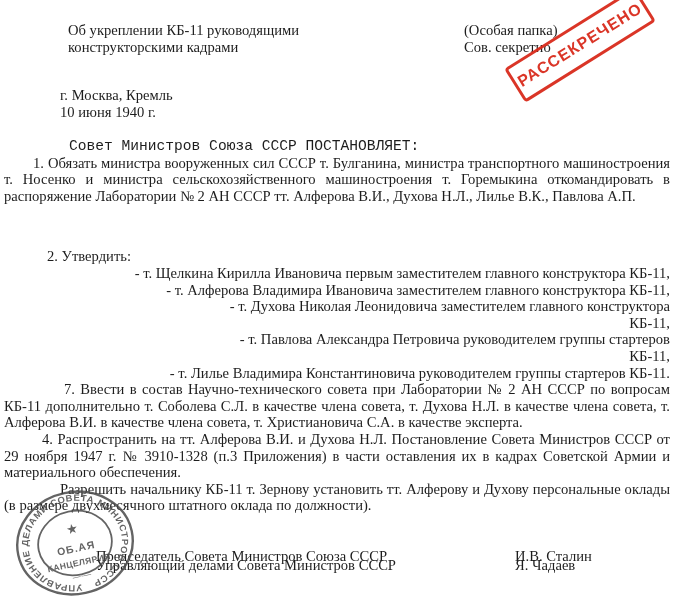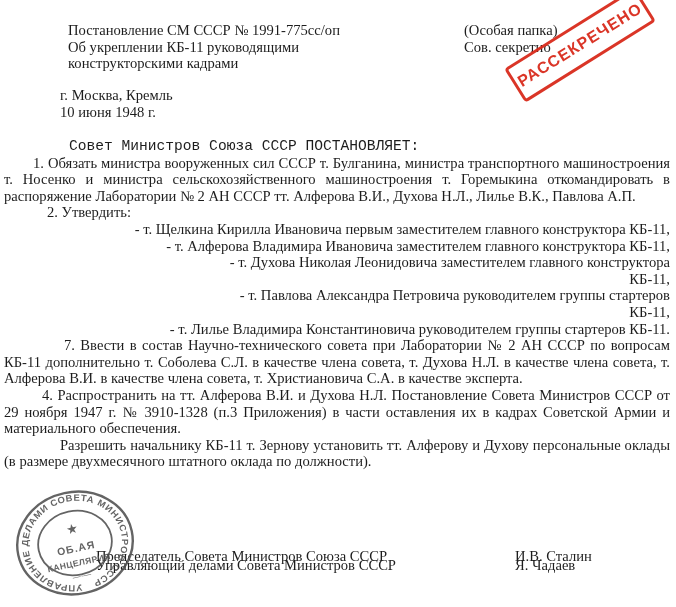--- a/index.html
+++ b/index.html
@@ -21,21 +21,21 @@
     color:#d92b1c; font-family:"Liberation Sans", sans-serif;
     font-weight:bold; font-size:16px; letter-spacing:1px;
     opacity:0.95; z-index:5; background:transparent;
   }
   
   .body-text { position:absolute; left:4px; top:138px; width:666px; }
   .p   { text-align:justify; }
   .pl  { text-align:right; margin-left:20px; }
   .ind65 { text-indent:65px;font-family:Liberation Mono, monospace; }
   .ind29 { text-indent:29px; }
-  .ind43 { text-indent:43px; }
+  .ind43 { text-indent:43px;margin-top:44px; }
   .ind60 { text-indent:60px; }
   .ind38 { text-indent:38px; }
   .ind56 { text-indent:56px; }
   .noj  { text-align:left; }
   
   .sig-row { position:absolute; left:0; width:676px; height:18px; }
   .sig-row .sig-title { position:absolute; left:96px; }
   .sig-row .sig-name  { position:absolute; left:515px; }
   
   .round-stamp {
@@ -43,37 +43,36 @@
     transform:rotate(-12deg); opacity:0.85; z-index:6;
   }
   .round-stamp text { font-family:"Liberation Sans", sans-serif; }
 </style>
 </head>
 <body>
 
 <div class="page">
 
   <div class="hdr-left">
-    <div>Постановление  СМ СССР №  1991-775сс/оп</div>
     <div>Об укреплении КБ-11 руководящими</div>
     <div>конструкторскими кадрами</div>
   </div>
 
   <div class="hdr-right">
     <div>(Особая папка)</div>
     <div>Сов. секретно</div>
   </div>
 
   <div class="decl-stamp">
     <span>РАССЕКРЕЧЕНО</span>
   </div>
 
   <div class="place-date">
     <div>г. Москва, Кремль</div>
-    <div>10 июня 1948 г.</div>
+    <div>10 июня 1940 г.</div>
   </div>
 
   <div class="body-text">
     <div class="p ind65 noj">Совет Министров Союза СССР ПОСТАНОВЛЯЕТ:</div>
     <div class="p ind29">1. Обязать министра вооруженных сил СССР т. Булганина, министра транспортного машиностроения т. Носенко и министра сельскохозяйственного машиностроения т. Горемыкина откомандировать в распоряжение Лаборатории № 2 АН СССР тт. Алферова В.И., Духова Н.Л., Лилье В.К., Павлова А.П.</div>
     <div class="p ind43 noj">2. Утвердить:</div>
     <div class="pl">- т. Щелкина Кирилла Ивановича первым заместителем главного конструктора КБ-11,</div>
     <div class="pl">- т. Алферова Владимира Ивановича заместителем главного конструктора КБ-11,</div>
     <div class="pl">- т. Духова Николая Леонидовича заместителем главного конструктора</div>
     <div class="pl">КБ-11,</div>

